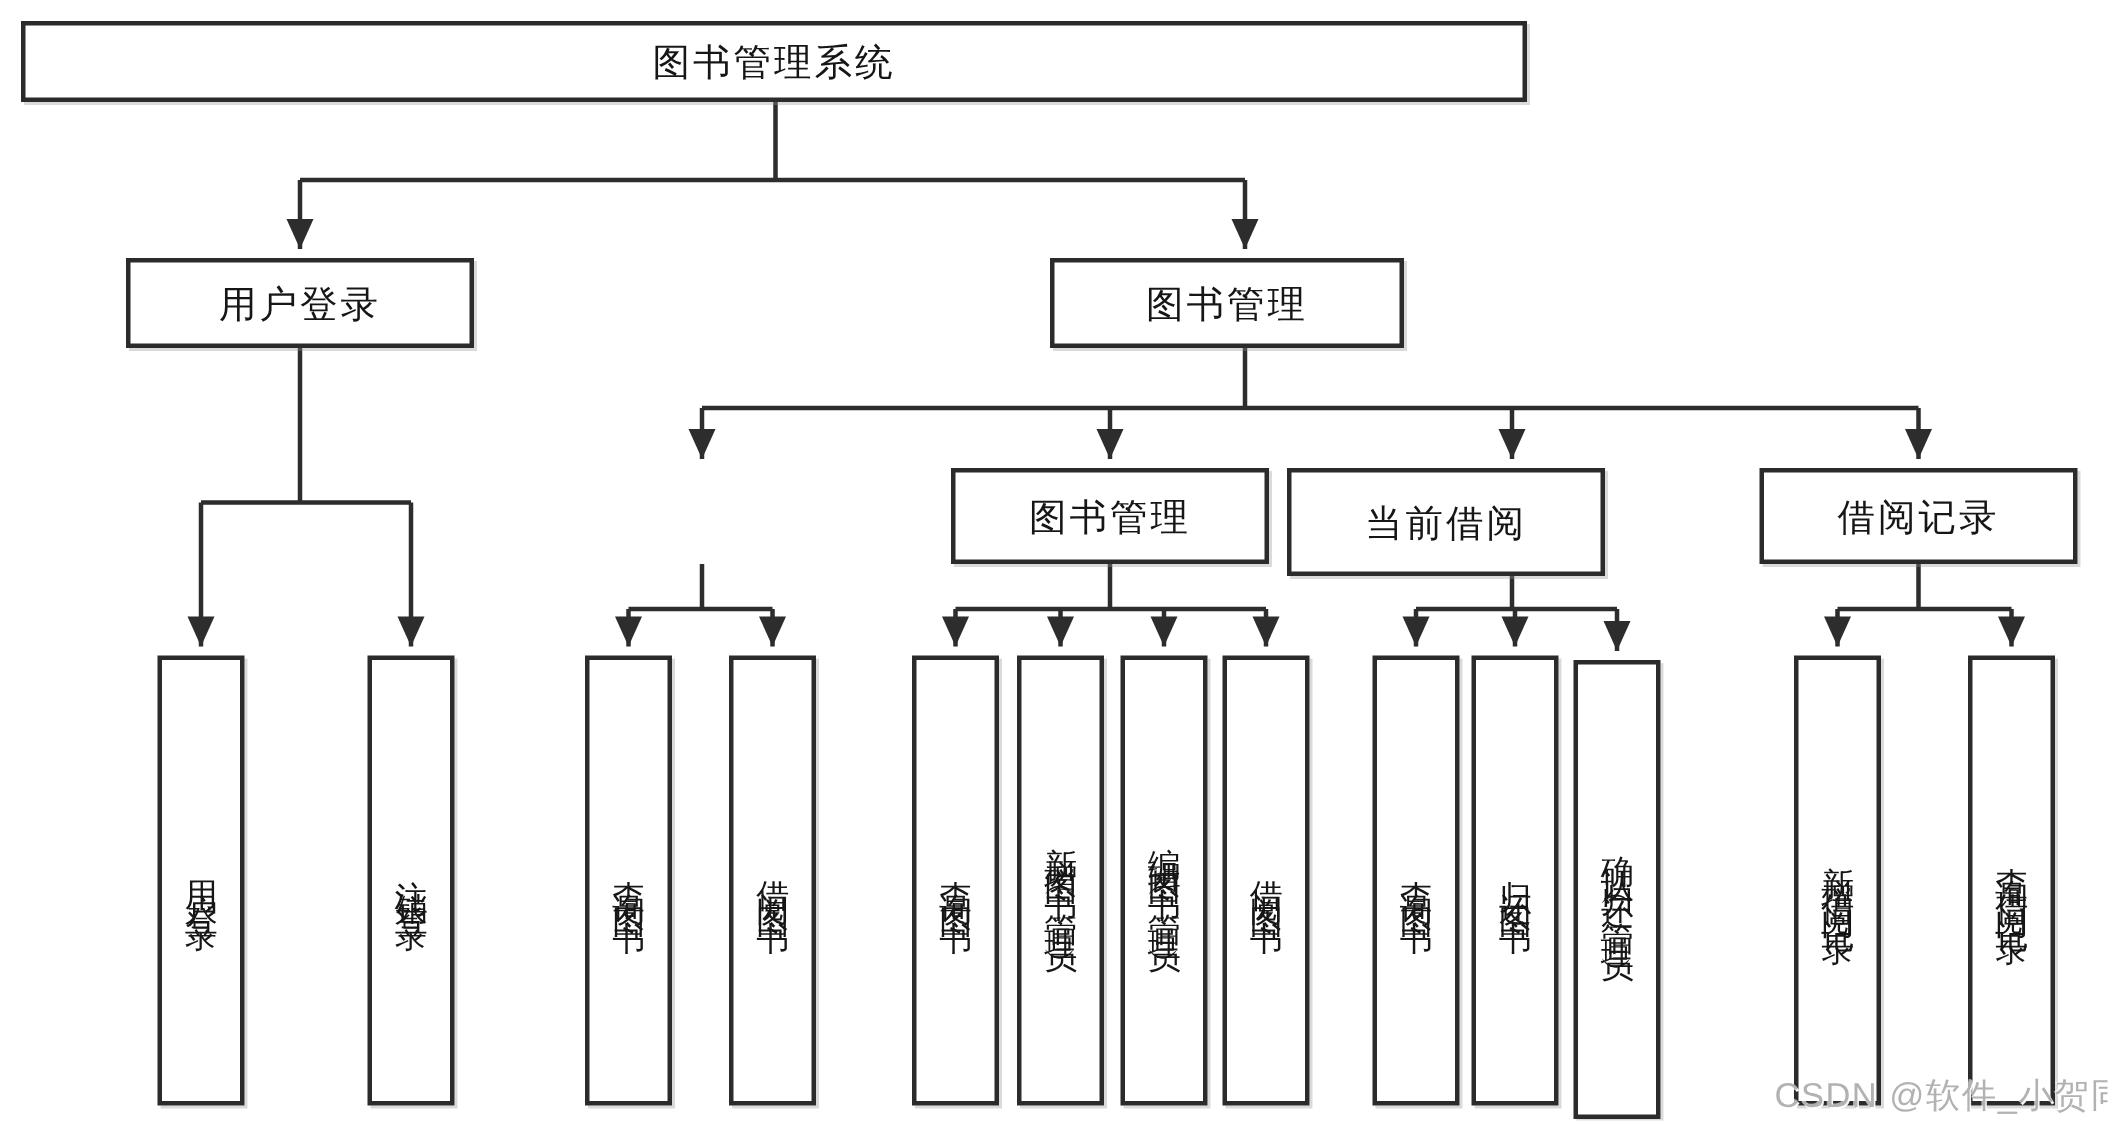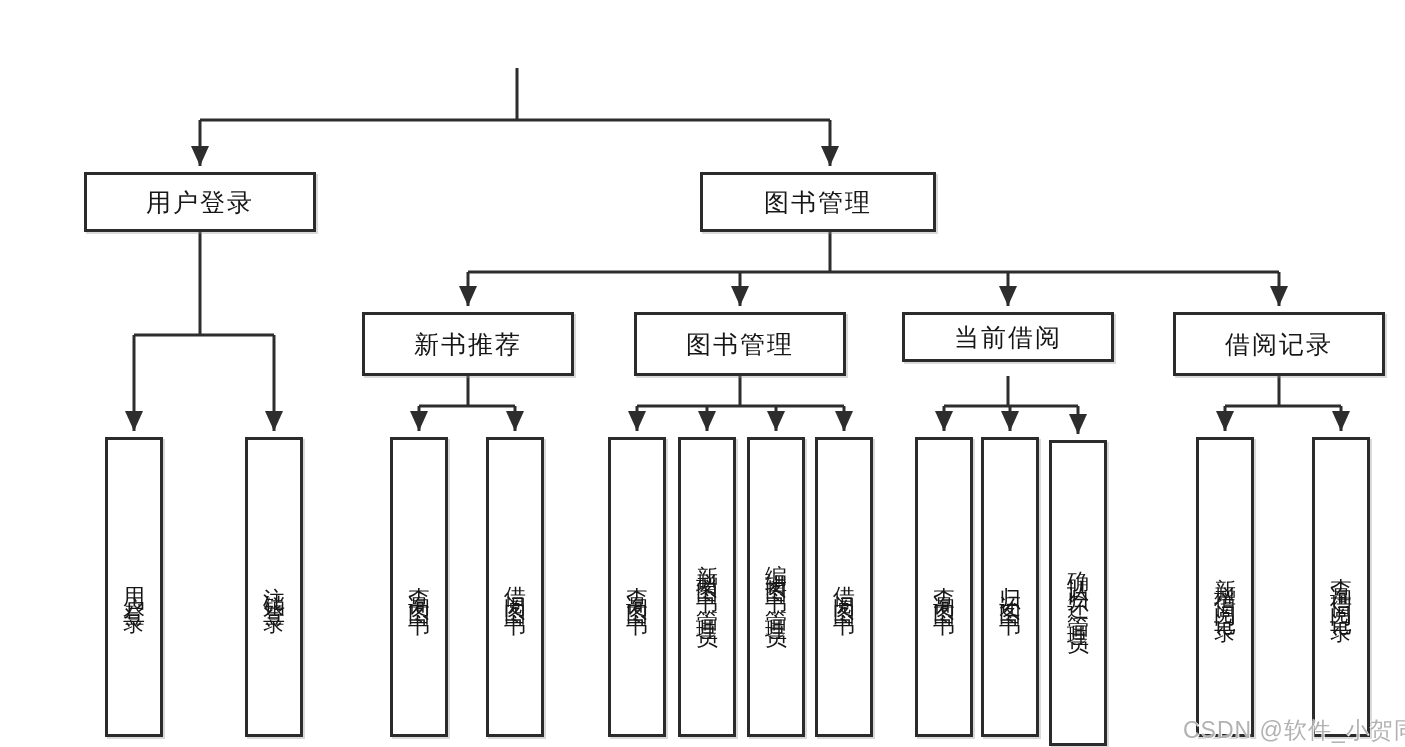--- a/index.html
+++ b/index.html
@@ -90,27 +90,27 @@
       <line class="c" x1="1078" y1="406" x2="1078" y2="434" marker-end="url(#arrow)"></line>
     </g>
 
     <g>
       <path class="c" d="M1279,376 V406 M1225,406 H1341"></path>
       <line class="c" x1="1225" y1="406" x2="1225" y2="431" marker-end="url(#arrow)"></line>
       <line class="c" x1="1341" y1="406" x2="1341" y2="431" marker-end="url(#arrow)"></line>
     </g>
   </svg>
 
+  <div class="hnode" style="left:14px;top:14px;width:1004px;height:54px">图书管理系统</div>
 
   <div class="hnode" style="left:84px;top:172px;width:232px;height:60px">用户登录</div>
   <div class="hnode" style="left:700px;top:172px;width:236px;height:60px">图书管理</div>
 
-  <div class="hnode" style="left:362px;top:312px;width:212px;height:64px">新书推荐</div>
   <div class="hnode" style="left:634px;top:312px;width:212px;height:64px">图书管理</div>
-  <div class="hnode" style="left:902px;top:312px;width:212px;height:50px">当前借阅</div>
+  <div class="hnode" style="left:858px;top:312px;width:212px;height:72px">当前借阅</div>
   <div class="hnode" style="left:1173px;top:312px;width:212px;height:64px">借阅记录</div>
 
   <div class="vnode" style="left:105px">
     <span class="vtxt">用户登录</span>
     </div>
   <div class="vnode" style="left:245px">
     <span class="vtxt">注销登录</span>
     </div>
 
   <div class="vnode" style="left:390px">

